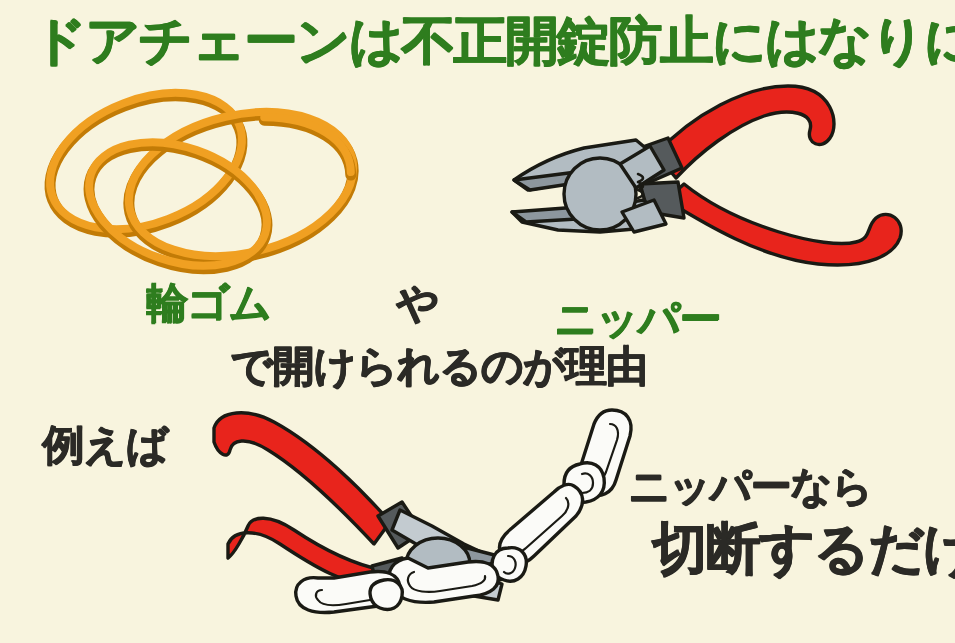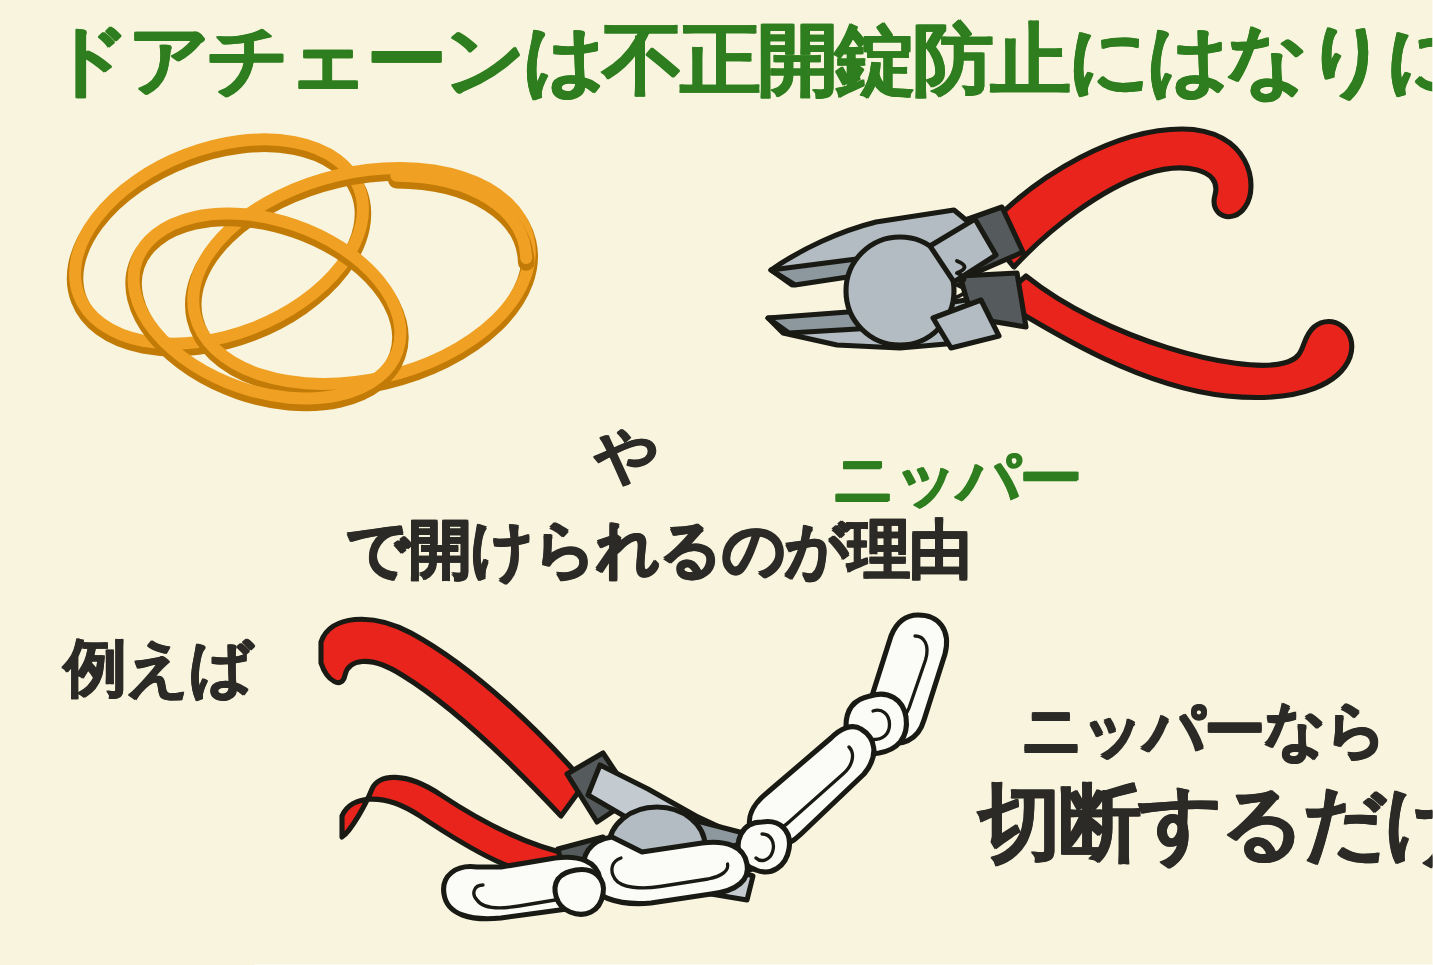--- a/index.html
+++ b/index.html
@@ -77,21 +77,21 @@
   #label-example {
     left: 42px;
     top: 424px;
     font-size: 42px;
     color: #2b2a26;
     letter-spacing: -0.02em;
     text-shadow: 1px 0 0 #2b2a26, 0 1px 0 #2b2a26, 1px 1px 0 #2b2a26;
   }
 
   #callout-line1 {
-    left: 680px;
+    left: 628px;
     top: 466px;
     font-size: 41px;
     color: #2b2a26;
     letter-spacing: -0.03em;
     text-shadow: 1px 0 0 #2b2a26, 0 1px 0 #2b2a26, 1px 1px 0 #2b2a26;
   }
 
   #callout-line2 {
     left: 652px;
     top: 521px;
@@ -243,20 +243,21 @@
         </g>
 
         <g>
           <path d="M208,182 C220,180 228,188 226,198 C224,210 214,214 204,210
                    C194,206 192,194 196,188 C199,184 203,183 208,182 Z" fill="#fbfbf8"></path>
         </g>
       </g>
     </svg>
   </div>
 
+  <div class="txt" id="label-rubber">輪ゴム</div>
 
   <div class="txt" id="label-ya">や</div>
 
   <div class="txt" id="label-nipper">ニッパー</div>
 
   <div class="txt" id="label-example">例えば</div>
 
   <div class="txt" id="line-reason">で開けられるのが理由</div>
 
   <div class="txt" id="callout-line1">ニッパーなら</div>

